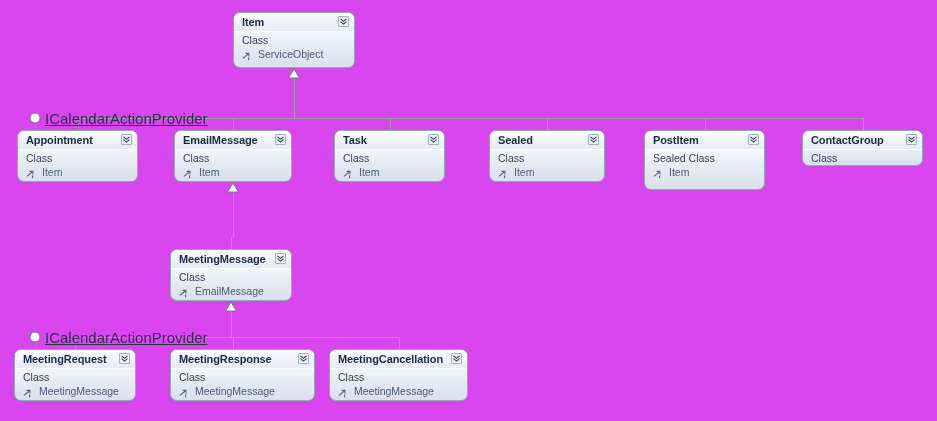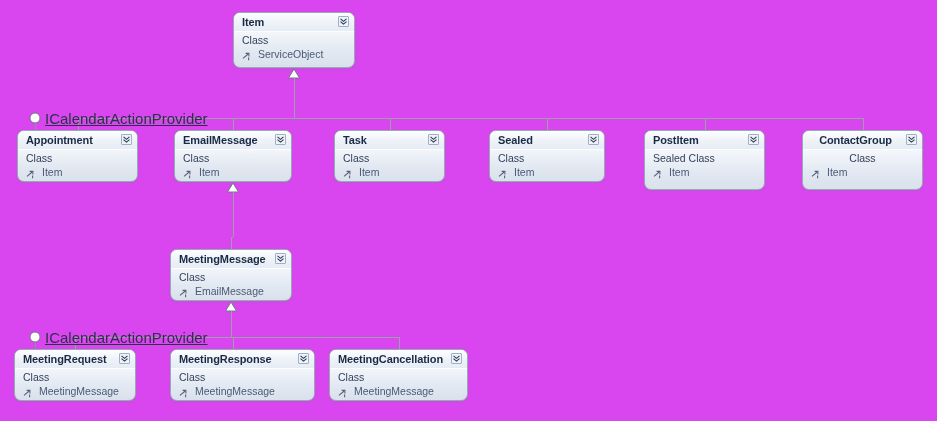--- a/index.html
+++ b/index.html
@@ -259,21 +259,21 @@
           <div class="node-base">
             <span class="base-glyph"><svg width="9" height="9" viewBox="0 0 9 9">
                 <path d="M1 6.4 L6.2 2.0" stroke="#55627a" stroke-width="1.1" fill="none"></path>
                 <path d="M3.6 1.4 L6.9 1.4 L6.9 4.6" stroke="#55627a" stroke-width="1.1" fill="none"></path>
                 <path d="M6.6 5.6 L6.6 8.2" stroke="#55627a" stroke-width="1.1" fill="none"></path>
               </svg></span>
             <span>Item</span>
           </div>
         </div>
       </div>
-      <div class="node" style="left: 802px; top: 130px; width: 121px; height: 60px; text-align: center;">
+      <div class="node" style="left: 802px; top: 130px; width: 121px; height: 36px;">
         <div class="node-header">
           <div class="node-title">ContactGroup</div>
           <div class="chevron-btn">
             <svg width="9" height="9" viewBox="0 0 9 9">
               <path d="M1.5 1.8 L4.5 4.3 L7.5 1.8" fill="none" stroke="#2b3a52" stroke-width="1.1"></path>
               <path d="M1.5 4.6 L4.5 7.1 L7.5 4.6" fill="none" stroke="#2b3a52" stroke-width="1.1"></path>
             </svg>
           </div>
         </div>
         <div class="node-body">

